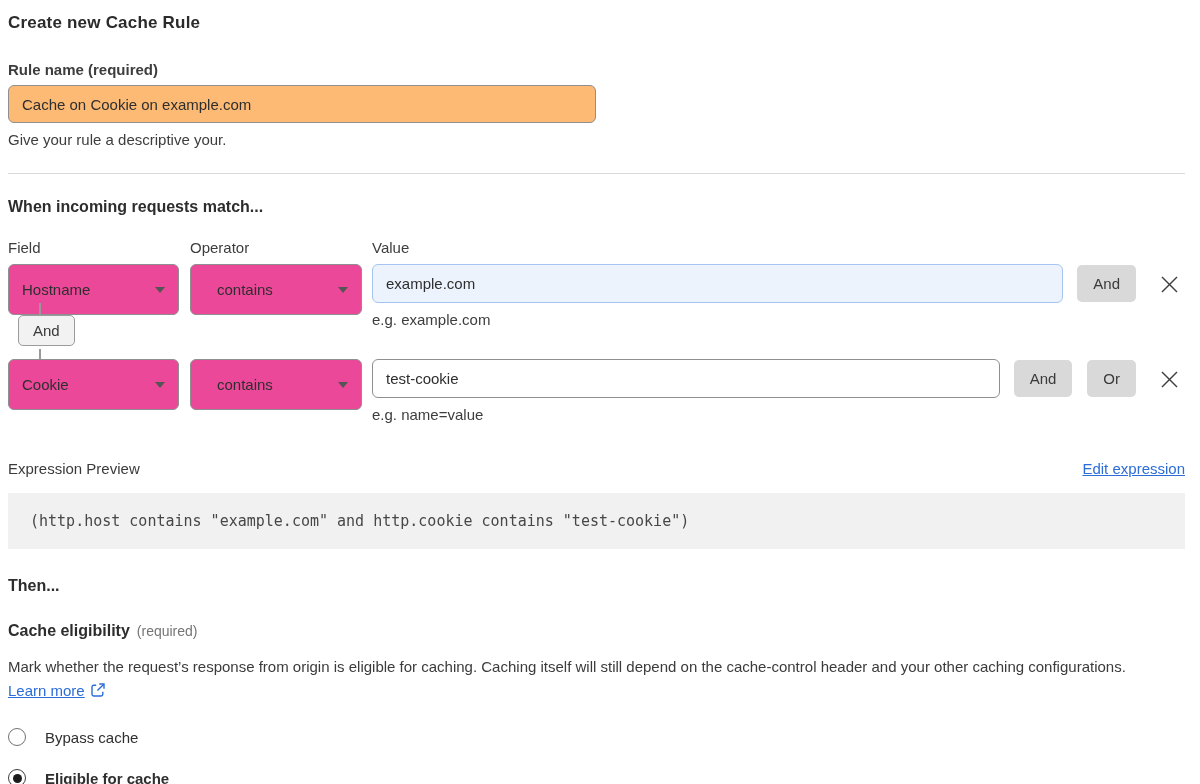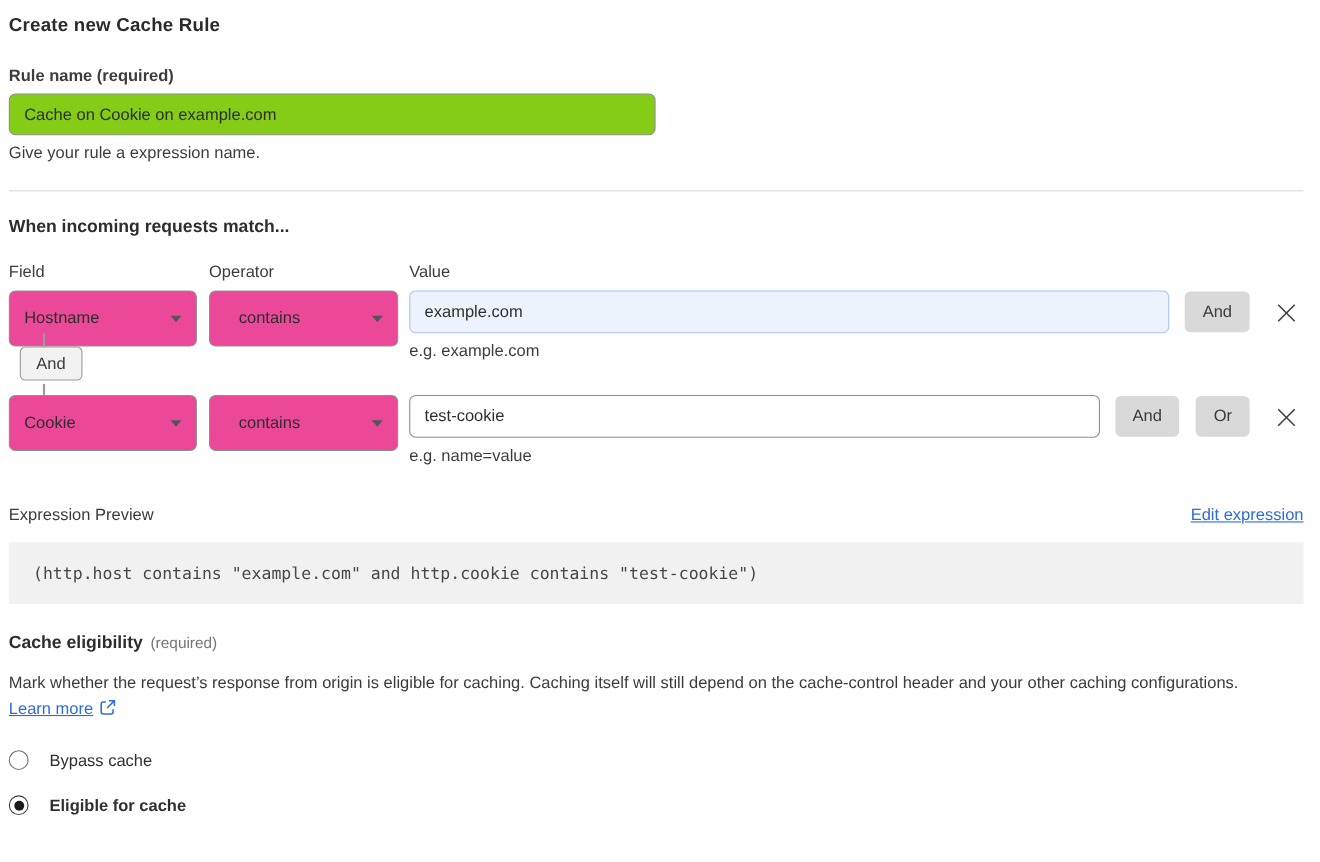--- a/index.html
+++ b/index.html
@@ -15,21 +15,21 @@
   .page-title {
     font-size: 17px; font-weight: 700; color: #2b2b2b; letter-spacing: .2px;
   }
 
   
   .field-label { margin-top: 28px; font-size: 15px; color: #3d3d3d; font-weight: bold; }
   .rule-name-input {
     display: block; margin-top: 7px; width: 588px; height: 38px;
     border: 1px solid #8f8f8f; border-radius: 6px;
     padding: 0 13px; font-size: 15px; color: #2e2e2e;
-    font-family: "Liberation Sans", sans-serif; background: #84cc16; outline: none;
+    font-family: "Liberation Sans", sans-serif; background: #fdba74; outline: none;
   }
   .helper-text { margin-top: 8px; font-size: 15px; color: #3d3d3d; }
 
   .divider { margin-top: 25px; border: none; border-top: 1px solid #d9d9d9; }
 
   .match-heading { margin-top: 24px; font-size: 16px; font-weight: 700; color: #2d2d2d; }
 
   
   .col-labels { display: flex; margin-top: 23px; font-size: 15px; color: #3d3d3d; }
   .col-labels .c { width: 182px; }
@@ -123,21 +123,21 @@
 </head>
 <body>
 
 <div class="page">
 
   <h1 class="page-title">Create new Cache Rule</h1>
 
   <div>
     <div class="field-label">Rule name (required)</div>
     <input class="rule-name-input" type="text" value="Cache on Cookie on example.com" style="">
-    <div class="helper-text">Give your rule a expression name.</div>
+    <div class="helper-text">Give your rule a descriptive your.</div>
   </div>
 
   <hr class="divider">
 
   <h2 class="match-heading">When incoming requests match...</h2>
 
   <div class="col-labels">
     <div class="c">Field</div>
     <div class="c">Operator</div>
     <div>Value</div>
@@ -191,20 +191,21 @@
       </svg>
     </button>
   </div>
 
   <div class="expr-header">
     <span class="expr-label">Expression Preview</span>
     <a class="link">Edit expression</a>
   </div>
   <div class="expr-code">(http.host contains "example.com" and http.cookie contains "test-cookie")</div>
 
+  <h2 class="then-heading">Then...</h2>
 
   <div class="eligibility-heading">
     <span class="title">Cache eligibility</span><span class="required">(required)</span>
   </div>
 
   <p class="description">
     <span>Mark whether the request’s response from origin is eligible for caching. Caching itself will still depend on the cache-control header and your other caching configurations.</span>
     <a class="link">Learn more</a><svg class="ext-link-icon" width="16" height="16" viewBox="0 0 16 16" fill="none">
       <path d="M6.2 3.2H3.7A1.7 1.7 0 0 0 2 4.9v7.4A1.7 1.7 0 0 0 3.7 14h7.4a1.7 1.7 0 0 0 1.7-1.7V9.8" stroke="#2b6cd9" stroke-width="1.4"></path>
       <path d="M9.2 2H14v4.8" stroke="#2b6cd9" stroke-width="1.4"></path>

